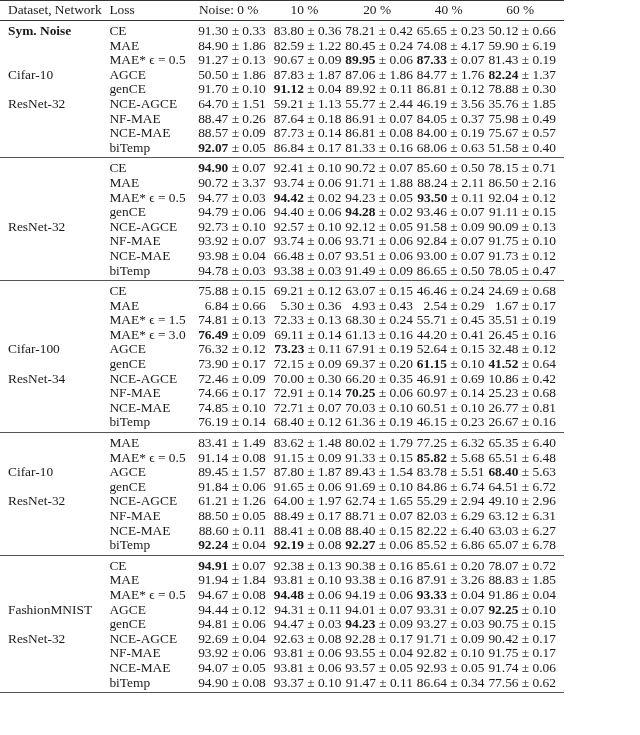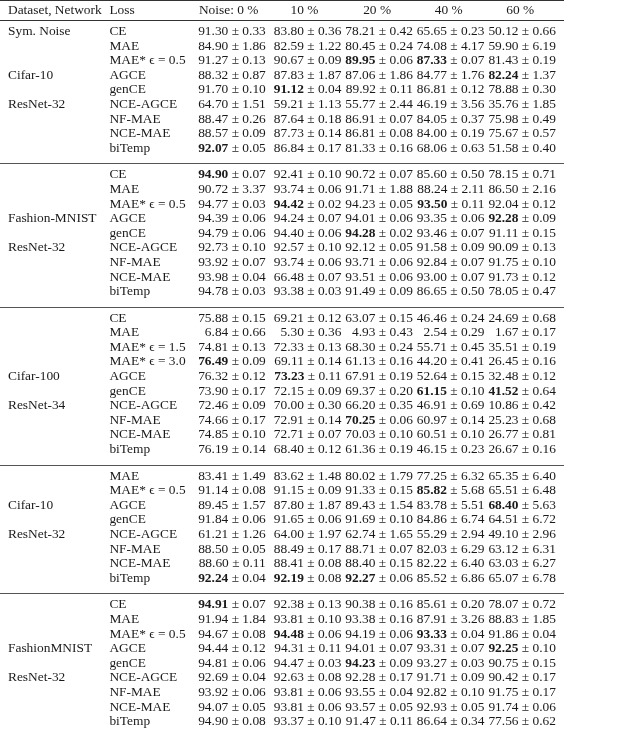--- a/index.html
+++ b/index.html
@@ -10,23 +10,23 @@
   .c-ds { width: 112px; text-align: left; padding-left: 8px; }
   .c-loss { width: 106px; text-align: left; padding-left: 4px; margin-top: 32px; }
   .c-v { text-align: right; }
   .c-v0 { width: 100px; padding-right: 2px; }
   .c-v1 { width: 97px; font-family: Liberation Serif, serif; }
   .c-v2 { width: 87px; }
   .c-v3 { width: 87px; }
   .c-v4 { width: 87px; padding-right: 8px; }
   th.c-v { text-align: center; }
   tbody.sec tr:first-child td { padding-top: 3px; }
-  tbody.sec tr:last-child td { padding-bottom: 8px; border-bottom: 1.5px solid #555; }
+  tbody.sec tr:last-child td { padding-bottom: 2px; border-bottom: 1.5px solid #555; }
   b.best { font-weight: bold; }
-  .ds-bold { font-weight: normal; }
+  .ds-bold { font-weight: bold; }
 </style>
 </head>
 <body>
 
 <table>
   <thead>
     <tr class="hdr">
       <th class="c-ds">Dataset, Network</th>
       <th class="c-loss">Loss</th>
       <th class="c-v c-v0">Noise: 0 %</th>
@@ -60,21 +60,21 @@
         <td class="c-loss">MAE* ϵ = 0.5</td>
         <td class="c-v c-v0">91.27 ± 0.13</td>
         <td class="c-v c-v1">90.67 ± 0.09</td>
         <td class="c-v c-v2"><b class="best">89.95</b> ± 0.06</td>
         <td class="c-v c-v3"><b class="best">87.33</b> ± 0.07</td>
         <td class="c-v c-v4">81.43 ± 0.19</td>
       </tr>
       <tr>
         <td class="c-ds">Cifar-10</td>
         <td class="c-loss">AGCE</td>
-        <td class="c-v c-v0">88.32 ± 0.87</td>
+        <td class="c-v c-v0">50.50 ± 1.86</td>
         <td class="c-v c-v1">87.83 ± 1.87</td>
         <td class="c-v c-v2">87.06 ± 1.86</td>
         <td class="c-v c-v3">84.77 ± 1.76</td>
         <td class="c-v c-v4"><b class="best">82.24</b> ± 1.37</td>
       </tr>
       <tr>
         <td class="c-ds"></td>
         <td class="c-loss">genCE</td>
         <td class="c-v c-v0">91.70 ± 0.10</td>
         <td class="c-v c-v1"><b class="best">91.12</b> ± 0.04</td>
@@ -141,29 +141,20 @@
       <tr>
         <td class="c-ds"></td>
         <td class="c-loss">MAE* ϵ = 0.5</td>
         <td class="c-v c-v0">94.77 ± 0.03</td>
         <td class="c-v c-v1"><b class="best">94.42</b> ± 0.02</td>
         <td class="c-v c-v2">94.23 ± 0.05</td>
         <td class="c-v c-v3"><b class="best">93.50</b> ± 0.11</td>
         <td class="c-v c-v4">92.04 ± 0.12</td>
       </tr>
       <tr>
-        <td class="c-ds">Fashion-MNIST</td>
-        <td class="c-loss">AGCE</td>
-        <td class="c-v c-v0">94.39 ± 0.06</td>
-        <td class="c-v c-v1">94.24 ± 0.07</td>
-        <td class="c-v c-v2">94.01 ± 0.06</td>
-        <td class="c-v c-v3">93.35 ± 0.06</td>
-        <td class="c-v c-v4"><b class="best">92.28</b> ± 0.09</td>
-      </tr>
-      <tr>
         <td class="c-ds"></td>
         <td class="c-loss">genCE</td>
         <td class="c-v c-v0">94.79 ± 0.06</td>
         <td class="c-v c-v1">94.40 ± 0.06</td>
         <td class="c-v c-v2"><b class="best">94.28</b> ± 0.02</td>
         <td class="c-v c-v3">93.46 ± 0.07</td>
         <td class="c-v c-v4">91.11 ± 0.15</td>
       </tr>
       <tr>
         <td class="c-ds">ResNet-32</td>

